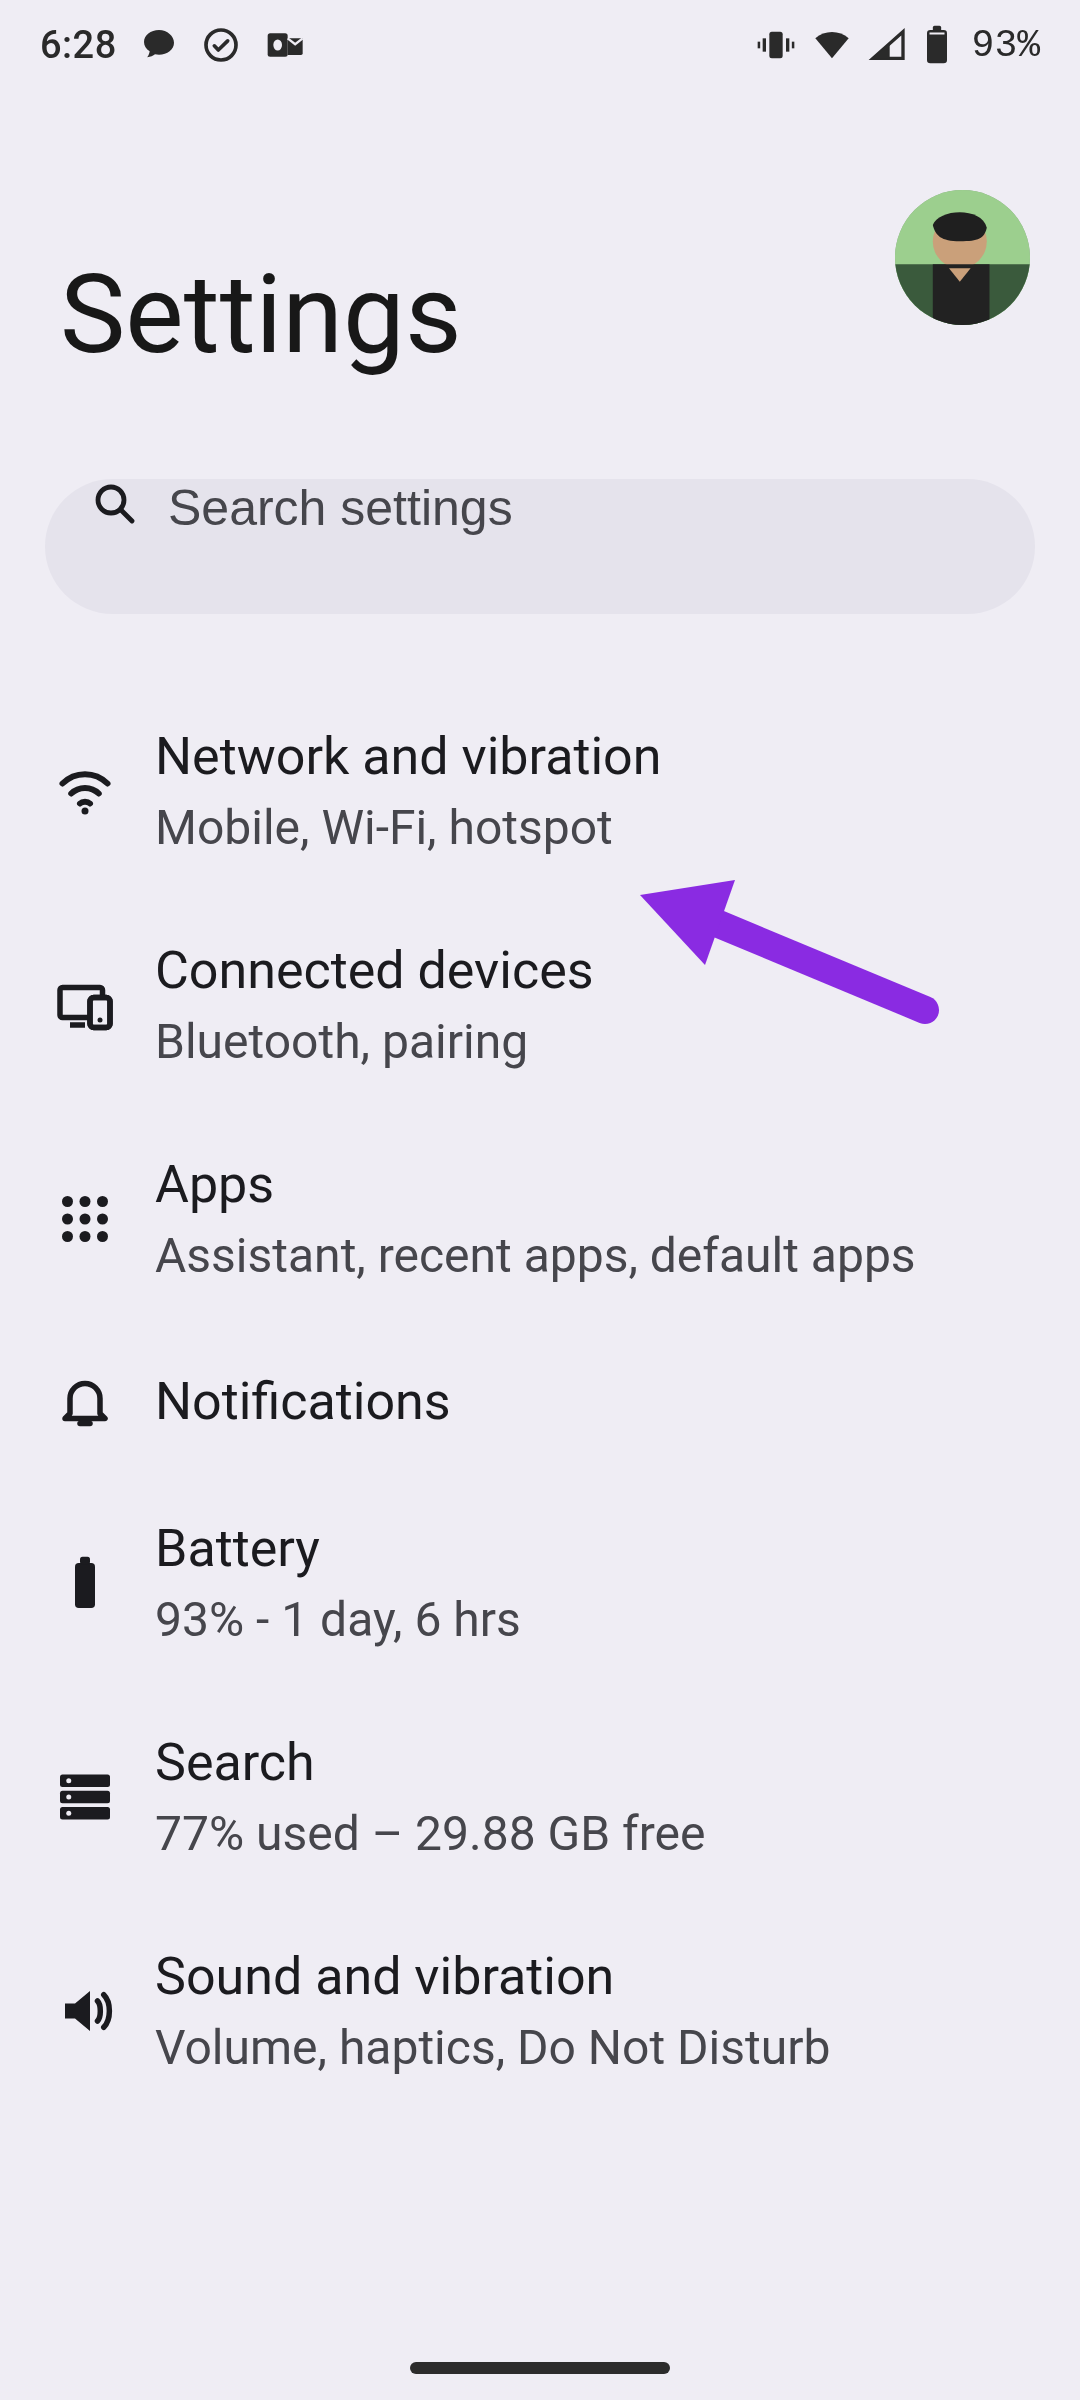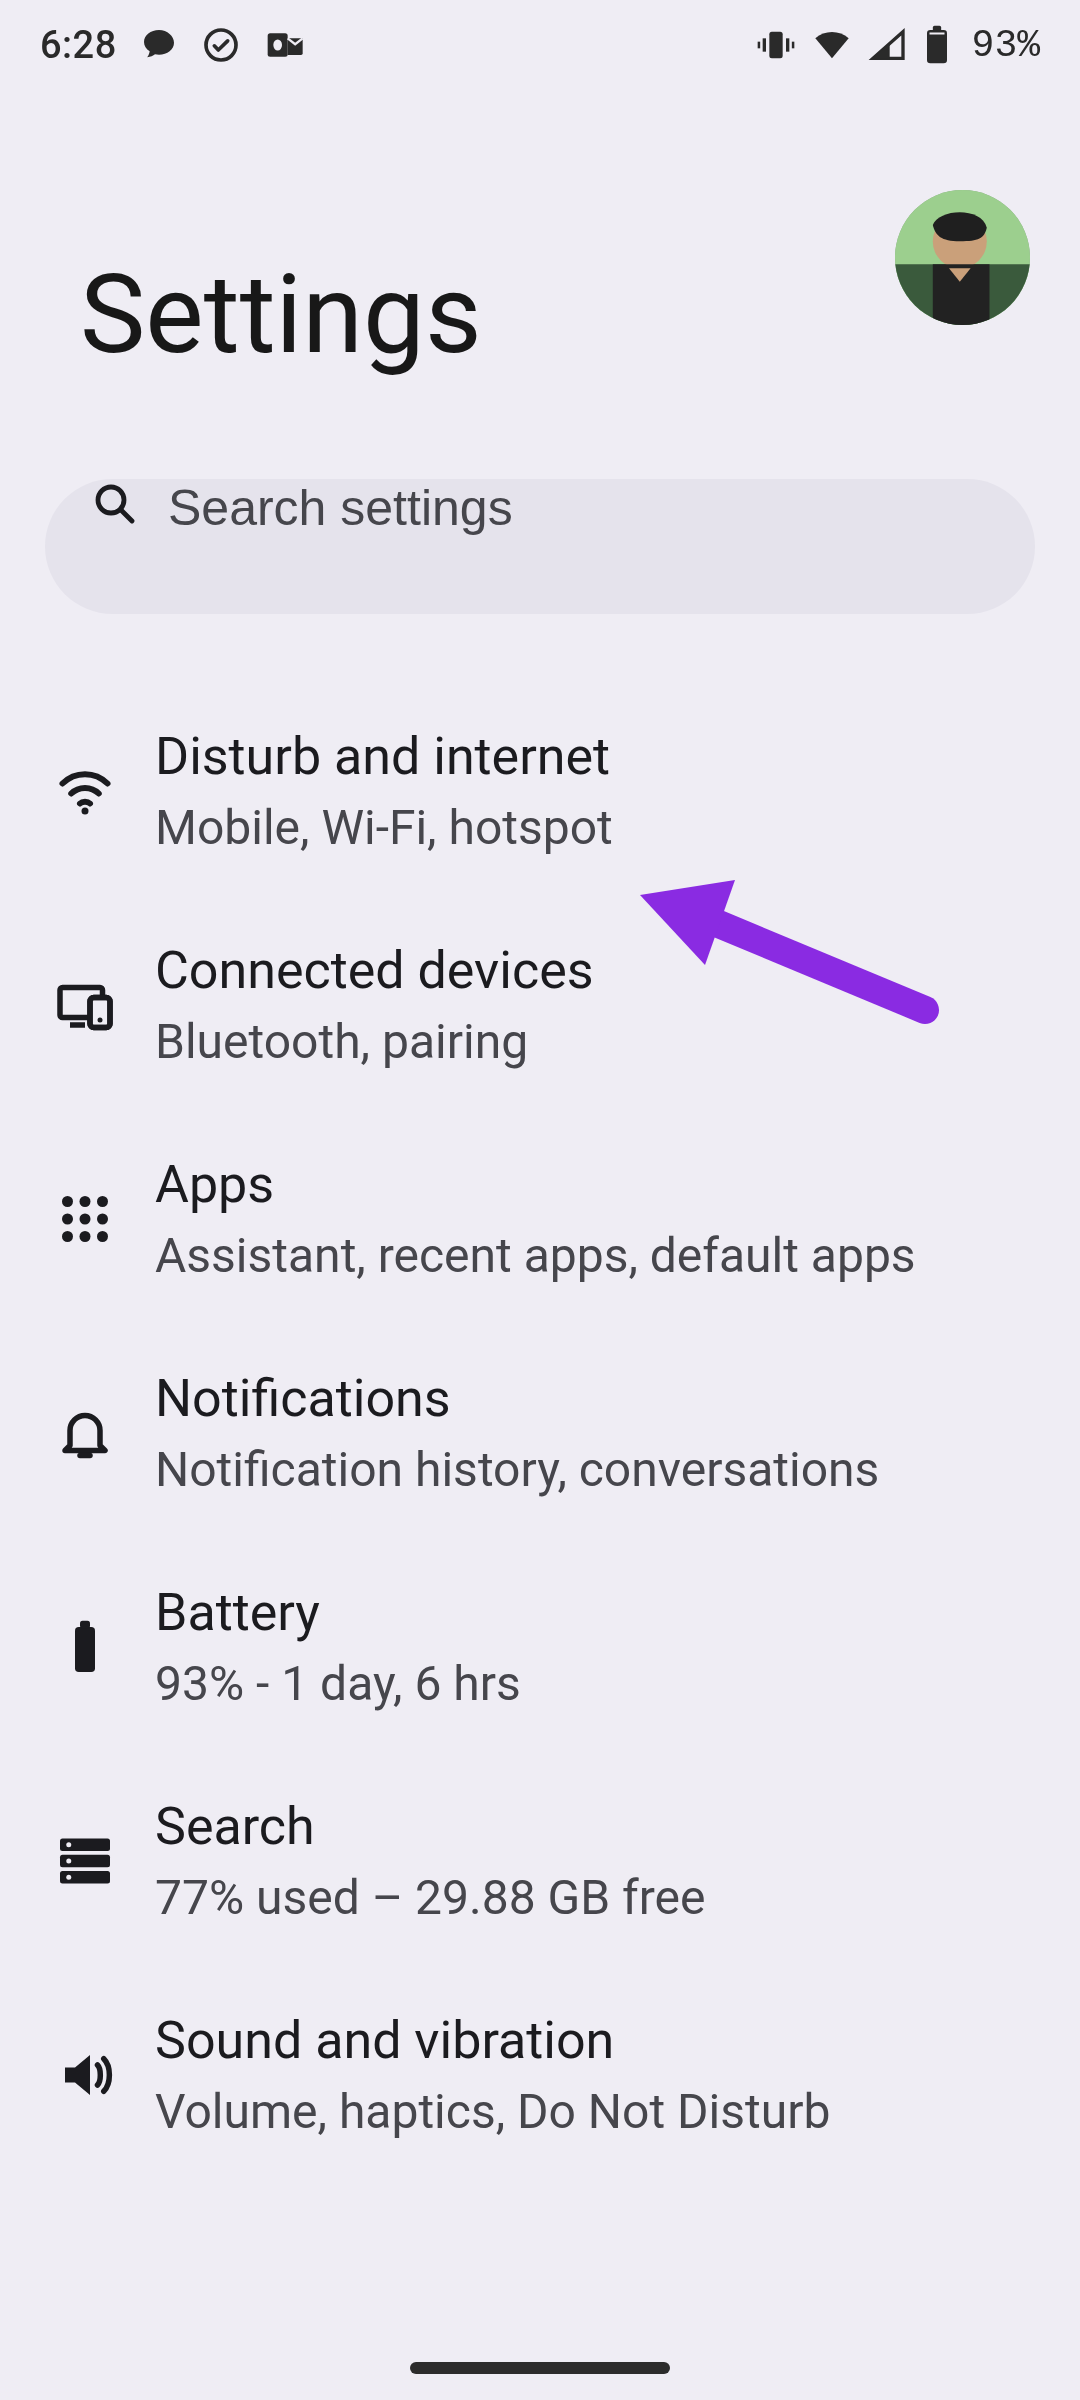--- a/index.html
+++ b/index.html
@@ -26,21 +26,20 @@
   .status-right { display: flex; align-items: center; gap: 16px; }
   .status-time { font-weight: 500; letter-spacing: .5px; }
   .status-ico { width: 40px; height: 40px; display: inline-flex; align-items: center; justify-content: center; }
   .status-ico svg { width: 100%; height: 100%; }
   .battery-pct { font-size: 38px; margin-left: 6px; font-family: Liberation Mono, monospace; }
 
   
   .header {
     position: relative;
     padding: 160px 60px 60px 60px;
-    margin-left: 20px;
   }
   .avatar {
     position: absolute;
     right: 50px;
     top: 100px;
     width: 135px;
     height: 135px;
     border-radius: 50%;
     overflow: hidden;
     background: #8aa58b;
@@ -207,21 +206,21 @@
   <div class="row">
     <span class="row-ico">
       <svg viewBox="0 0 24 24" fill="none" stroke="#1b1b1f" stroke-width="2.4" stroke-linecap="round">
           <path d="M3 9c5-5 13-5 18 0"></path>
           <path d="M6.5 13c3-3 8-3 11 0"></path>
           <path d="M10 17c1-1 3-1 4 0"></path>
           <circle cx="12" cy="20" r="1.4" fill="#1b1b1f" stroke="none"></circle>
         </svg>
     </span>
     <div class="row-text">
-      <span class="row-title">Disturb and internet</span>
+      <span class="row-title">Network and vibration</span>
       <span class="row-sub">Mobile, Wi-Fi, hotspot</span>
     </div>
   </div>
 
   <div class="row">
     <span class="row-ico">
       <svg viewBox="0 0 24 24" fill="none" stroke="#1b1b1f" stroke-width="2.2">
           <rect x="2" y="5" width="17" height="12" rx="1"></rect>
           <rect x="14" y="9" width="8" height="12" rx="1.5" fill="#efedf4"></rect>
           <rect x="14" y="9" width="8" height="12" rx="1.5"></rect>
@@ -257,21 +256,20 @@
 
   <div class="row">
     <span class="row-ico">
       <svg viewBox="0 0 24 24" fill="none" stroke="#1b1b1f" stroke-width="2.2" stroke-linejoin="round">
           <path d="M6 17V11a6 6 0 1 1 12 0v6l2 2H4z"></path>
           <path d="M10 21h4" stroke-linecap="round"></path>
         </svg>
     </span>
     <div class="row-text">
       <span class="row-title">Notifications</span>
-      <span class="row-sub">Notification history, conversations</span>
     </div>
   </div>
 
   <div class="row">
     <span class="row-ico">
       <svg viewBox="0 0 24 24" fill="#1b1b1f">
           <rect x="8" y="4" width="8" height="18" rx="1.5"></rect>
           <rect x="10" y="1.5" width="4" height="3" rx="1"></rect>
         </svg>
     </span>

